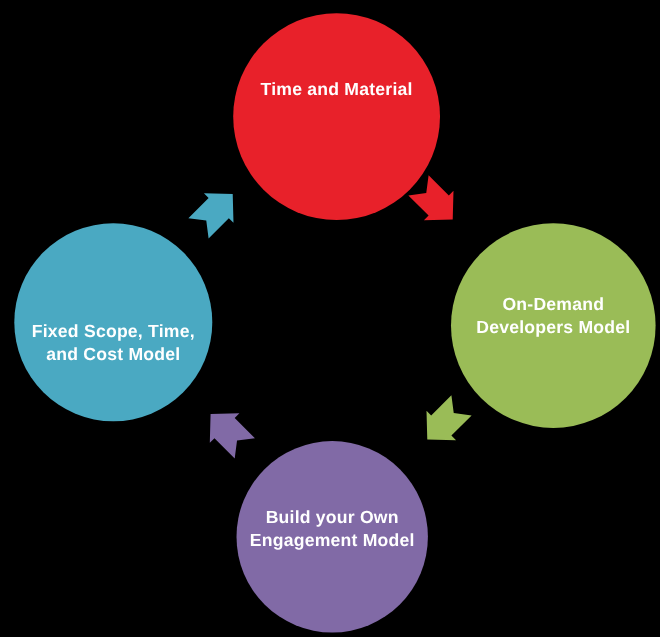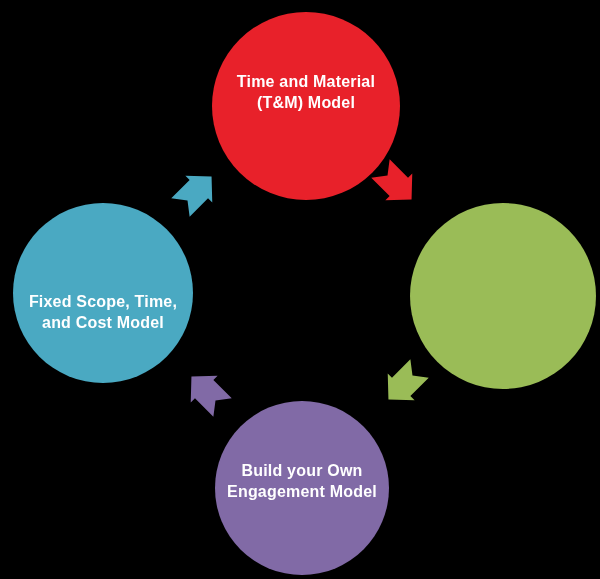--- a/index.html
+++ b/index.html
@@ -56,24 +56,25 @@
     <circle cx="103" cy="293" r="90" fill="#4aa9c2"></circle>
 
     <polygon points="-22,-13 4,-13 4,-19 22,0 4,19 4,13 -22,13 -12,0" transform="translate(396,184) rotate(45)" fill="#e8212a"></polygon>
     <polygon points="-22,-13 4,-13 4,-19 22,0 4,19 4,13 -22,13 -12,0" transform="translate(404,384) rotate(135)" fill="#9abc57"></polygon>
     <polygon points="-22,-13 4,-13 4,-19 22,0 4,19 4,13 -22,13 -12,0" transform="translate(207,392) rotate(225)" fill="#816aa6"></polygon>
     <polygon points="-22,-13 4,-13 4,-19 22,0 4,19 4,13 -22,13 -12,0" transform="translate(196,192) rotate(315)" fill="#4aa9c2"></polygon>
   </svg>
 
   <div class="node-label" style="left:211px; top:71px;">
     <span>Time and Material</span>
-    <span>(T&amp;M) Model</span>
   </div>
 
   <div class="node-label" style="left:408px; top:267px;">
+    <span>On-Demand</span>
+    <span>Developers Model</span>
   </div>
 
   <div class="node-label" style="left:207px; top:460px;">
     <span>Build your Own</span>
     <span>Engagement Model</span>
   </div>
 
   <div class="node-label" style="left:8px; top:267px;margin-top:24px;">
     <span>Fixed Scope, Time,</span>
     <span>and Cost Model</span>

